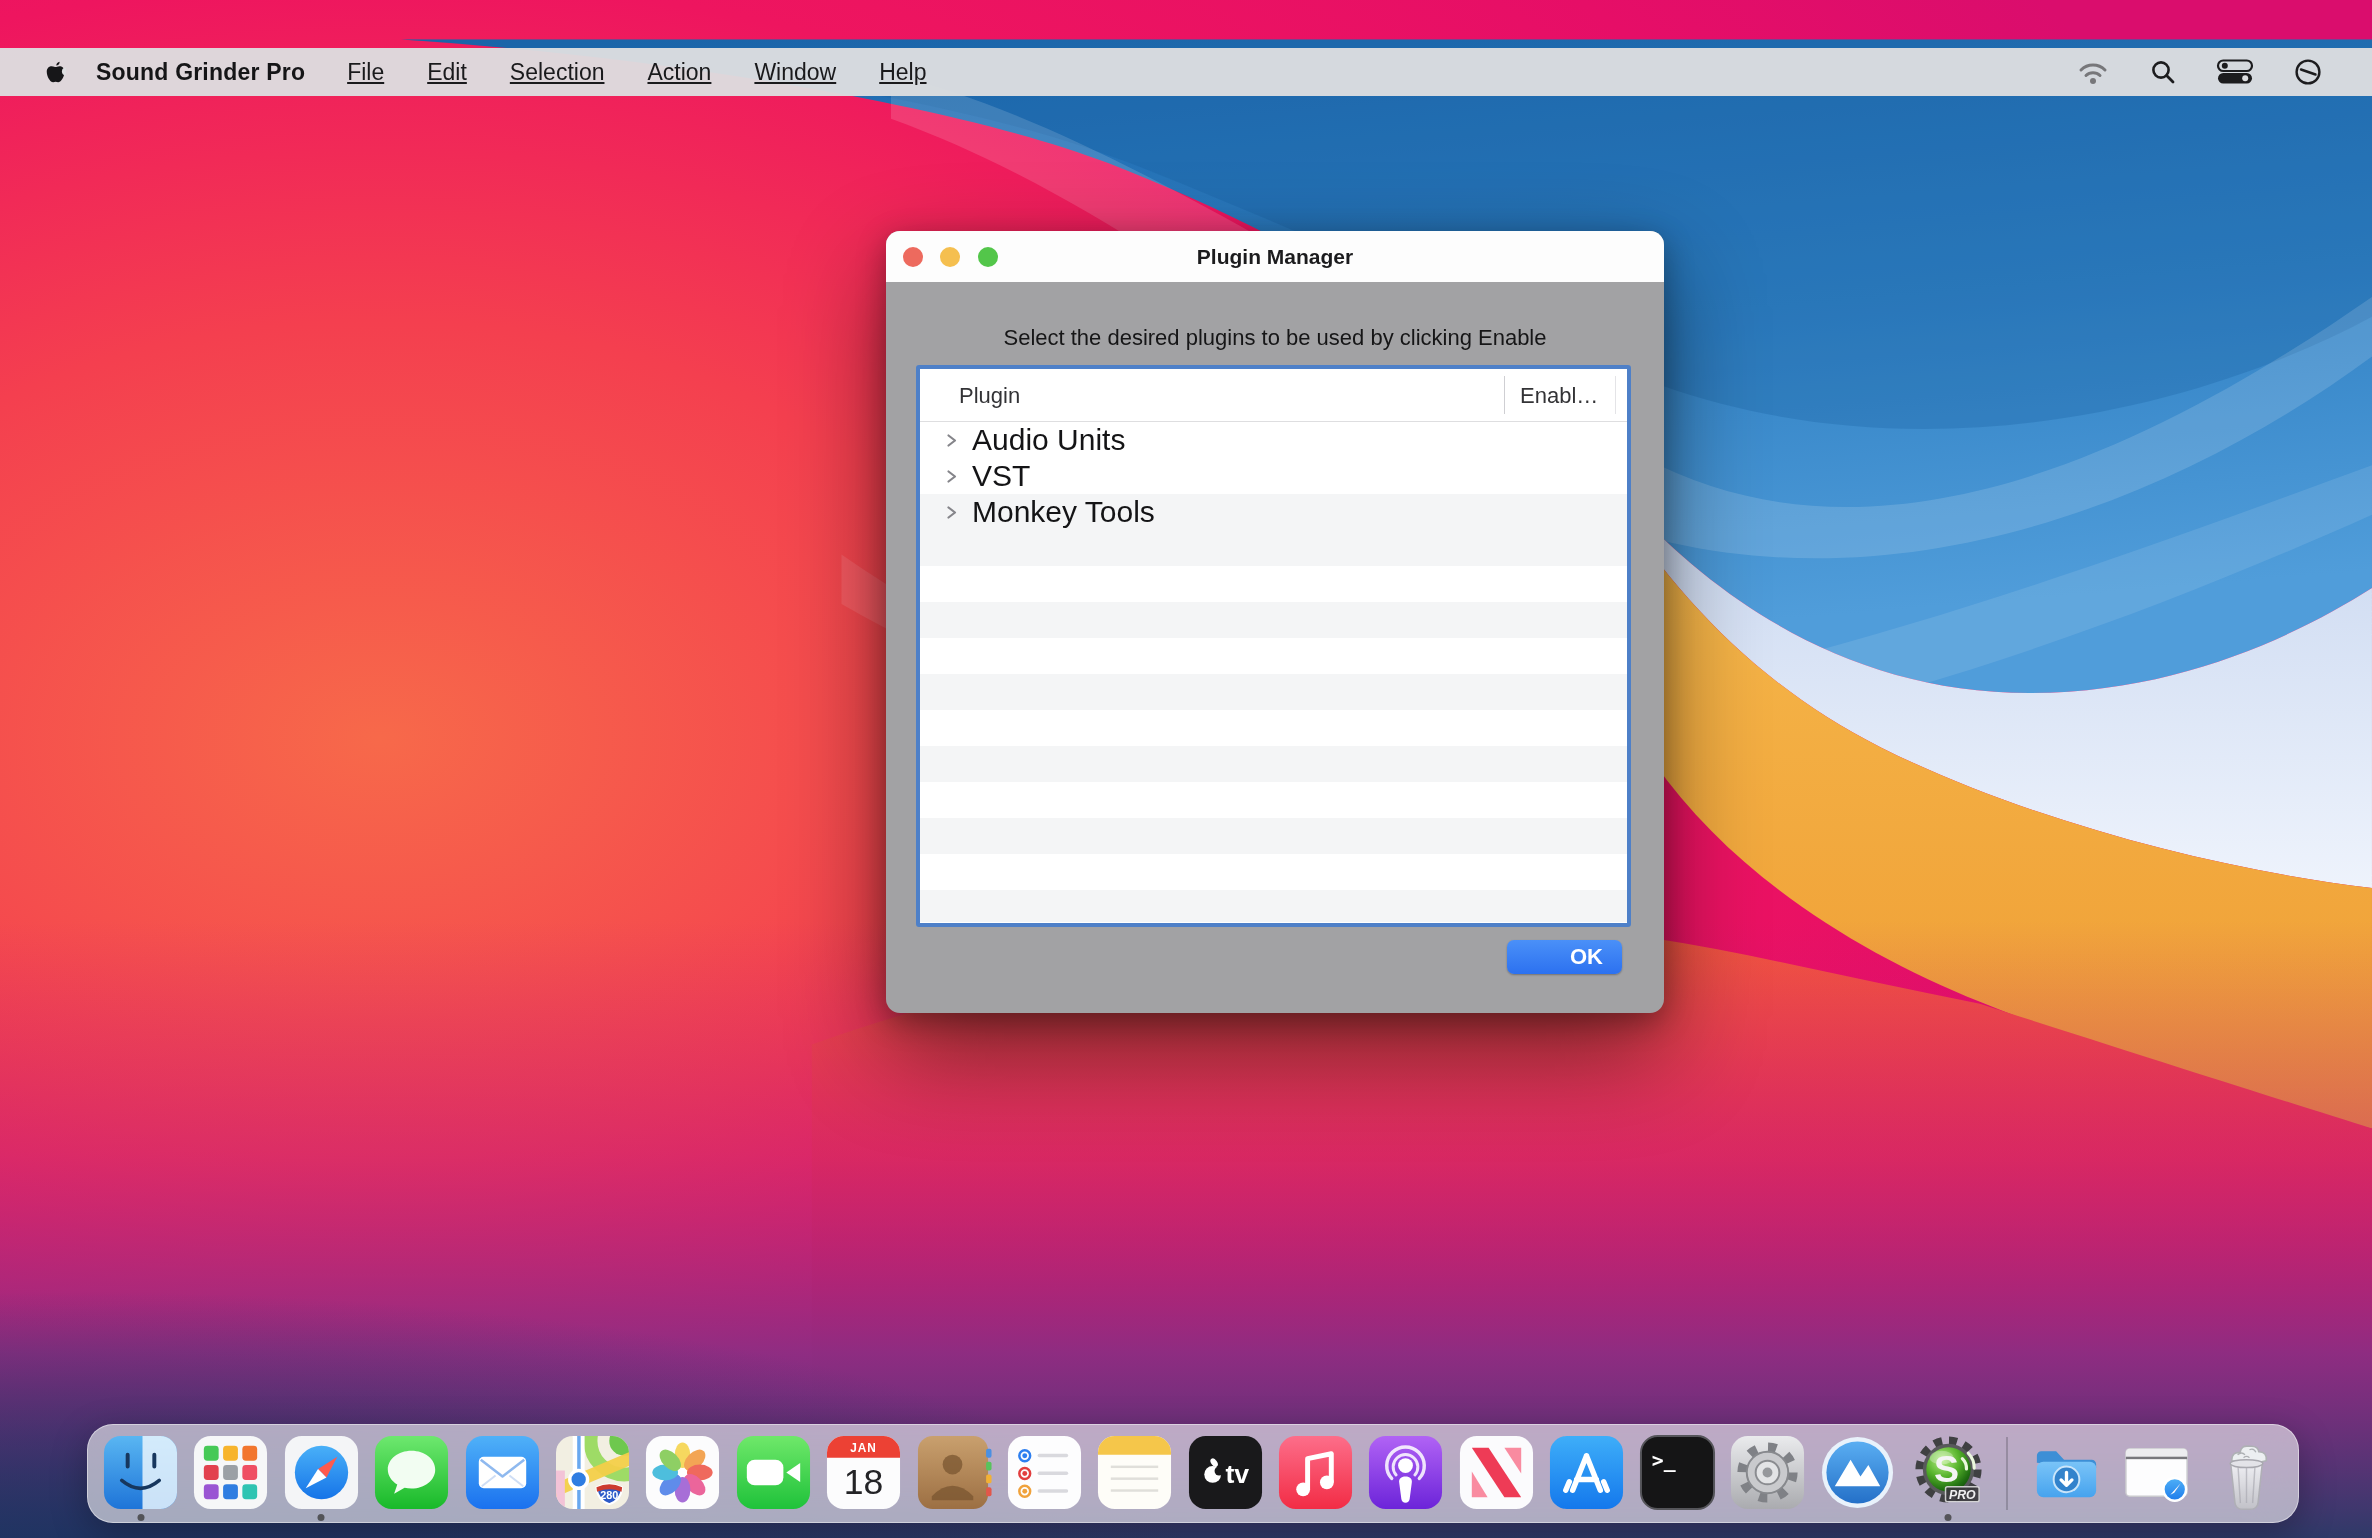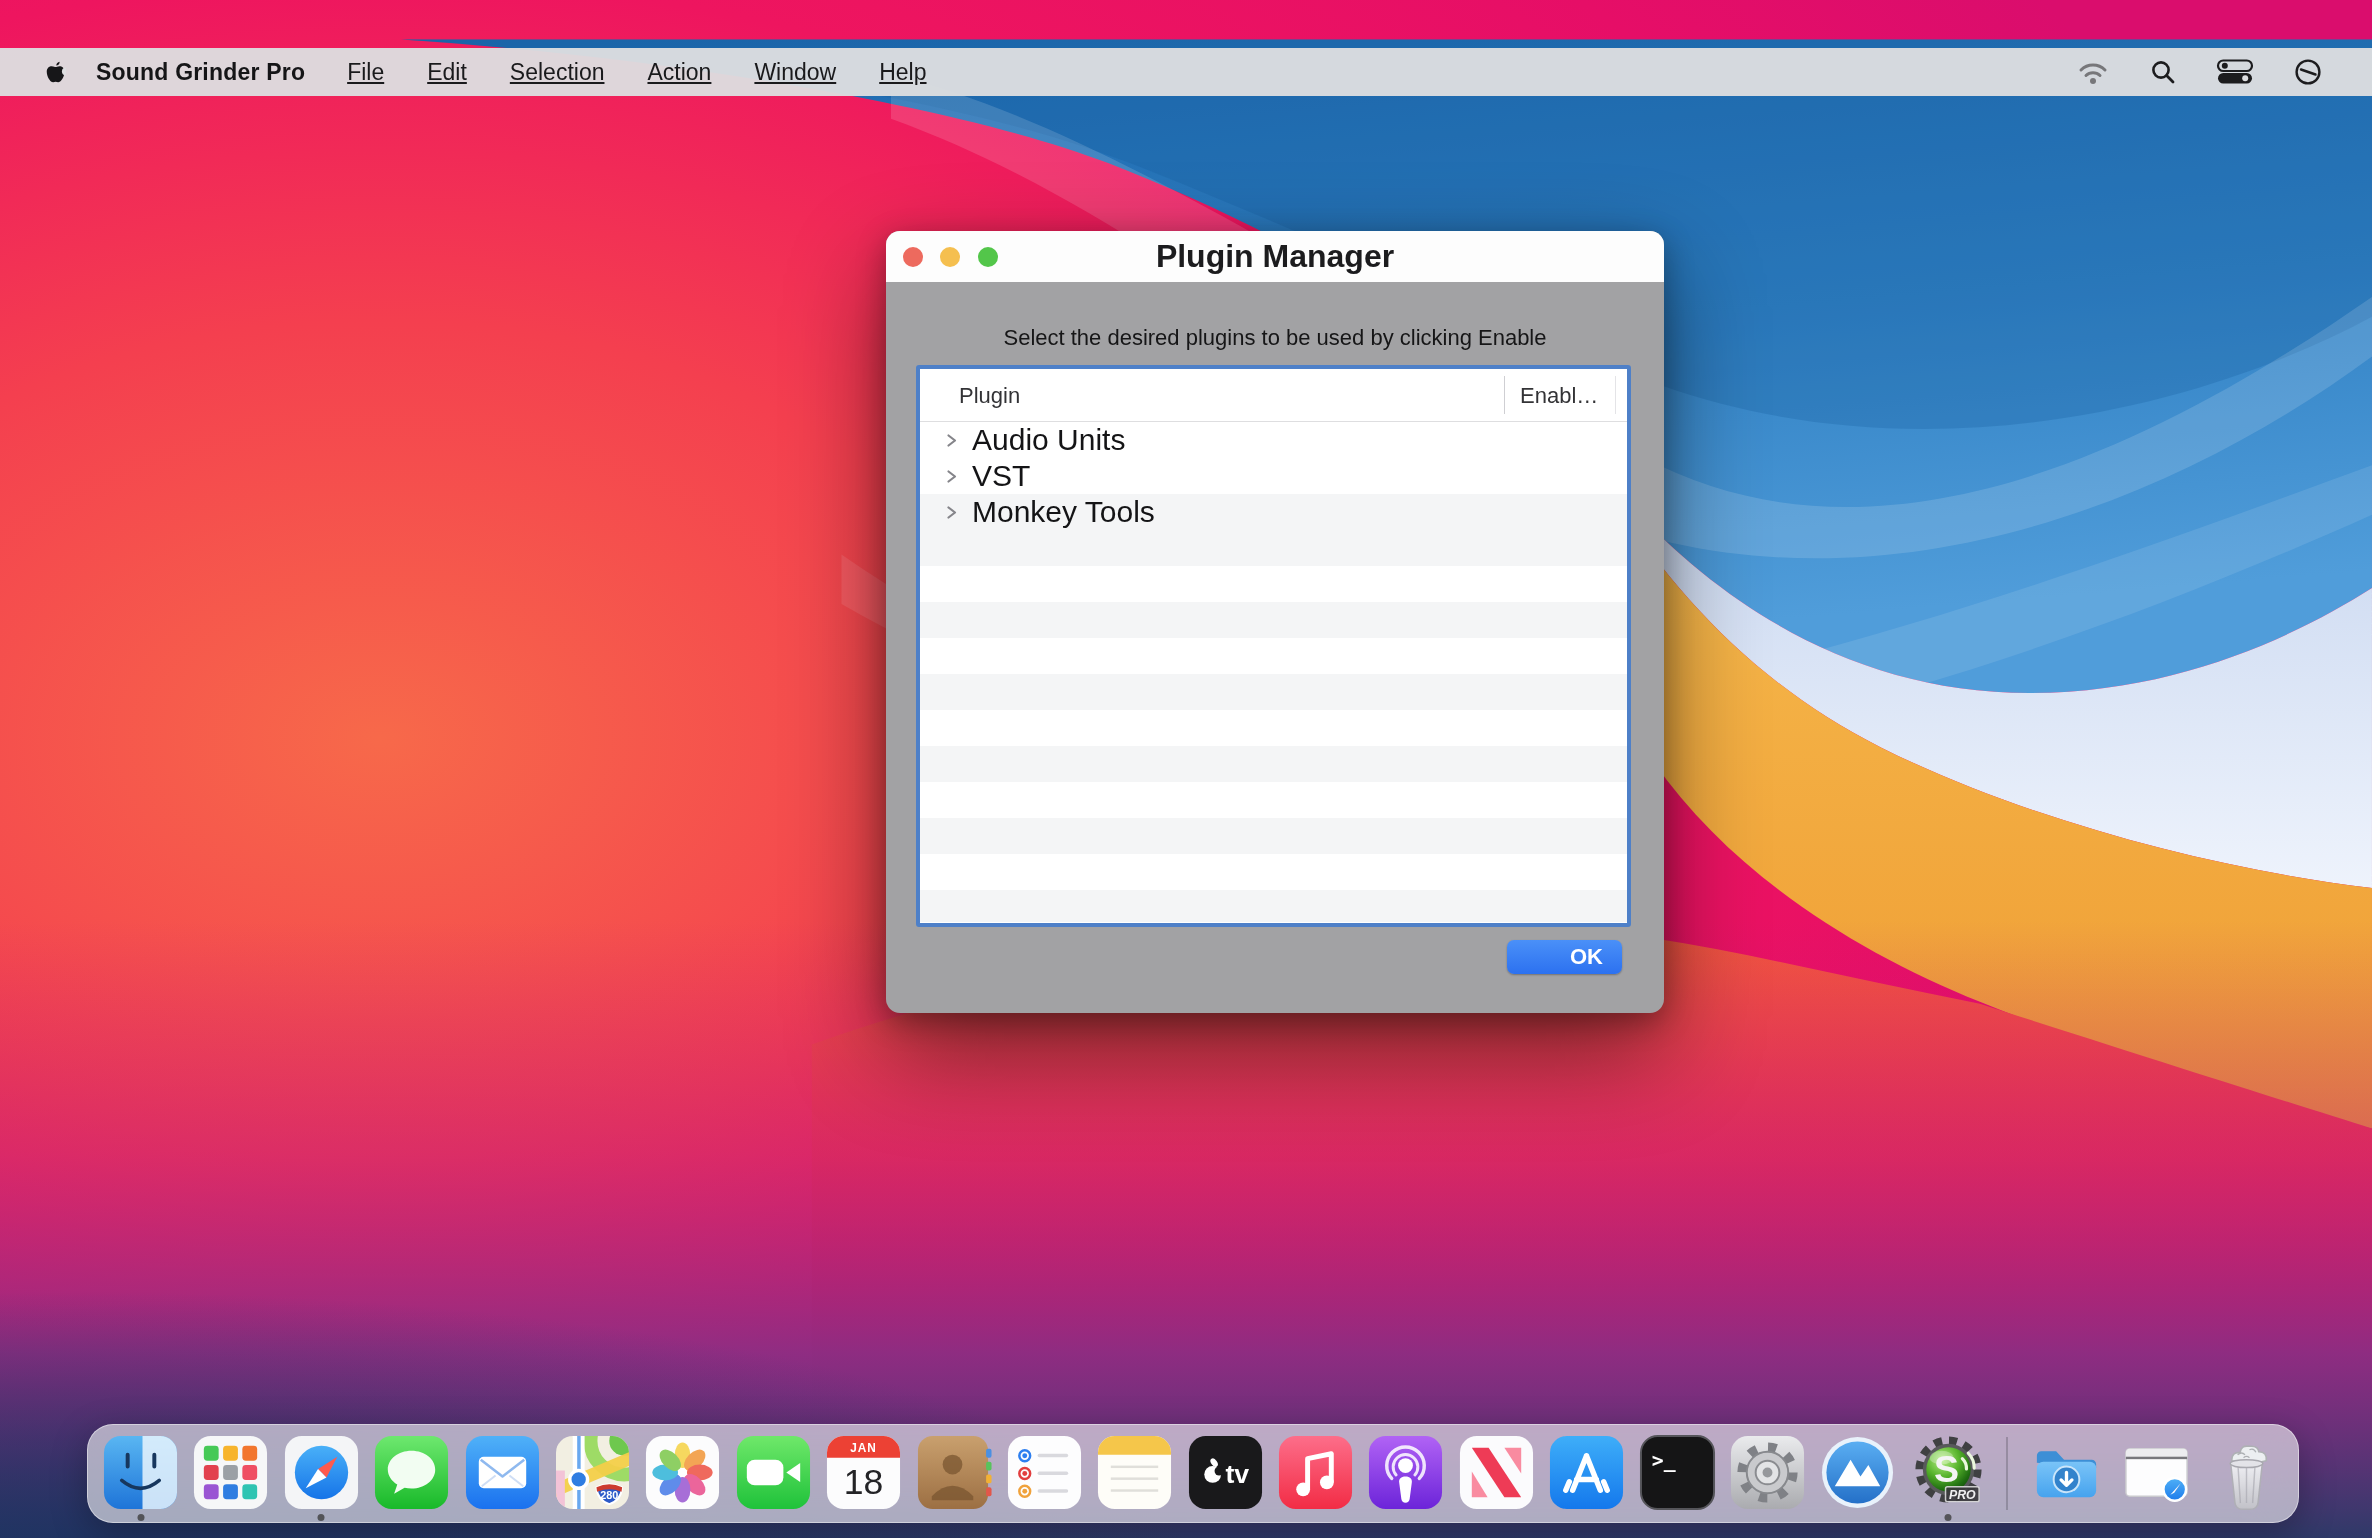--- a/index.html
+++ b/index.html
@@ -22,21 +22,21 @@
   
   .dialog { position:absolute; left:886px; top:231px; width:778px; height:782px; z-index:5;
     border-radius:14px; background:#a2a2a4;
     box-shadow:0 40px 99px rgba(0,0,0,.48), 0 8px 30px rgba(0,0,0,.32); }
   .titlebar { position:relative; height:51px; background:#fdfdfd; border-radius:14px 14px 0 0; }
   .traffic { position:absolute; top:16px; width:20px; height:20px; border-radius:50%; }
   .t-red   { left:17px;  background:#ed6a5e; }
   .t-yellow{ left:54px;  background:#f5bf4f; }
   .t-green { left:92px;  background:#53c64a; }
   .dialog-title { position:absolute; left:0; right:0; top:0; height:43px; line-height:51px;
-    text-align:center; font-size:32px; font-weight:bold; color:#1c1c1e; }
+    text-align:center; font-size:21px; font-weight:bold; color:#1c1c1e; }
   .instruction { position:absolute; left:0; right:0; top:94px; text-align:center;
     font-size:22px; color:#161617; }
 
   .plugin-table { position:absolute; left:30px; top:134px; width:715px; height:562px;
     background:#ffffff; border:4px solid #4e80c8; border-radius:3px; overflow:hidden; }
   .tbl-header { position:relative; height:53px; background:#ffffff; border-bottom:1px solid #dedee0;
     font-size:22px; color:#333336; }
   .tbl-header .col-plugin { position:absolute; left:39px; top:0; line-height:53px; }
   .tbl-header .col-enabled { position:absolute; left:600px; top:0; line-height:53px; }
   .col-sep { position:absolute; left:584px; top:7px; bottom:7px; width:1px; background:#cfcfd3; }

